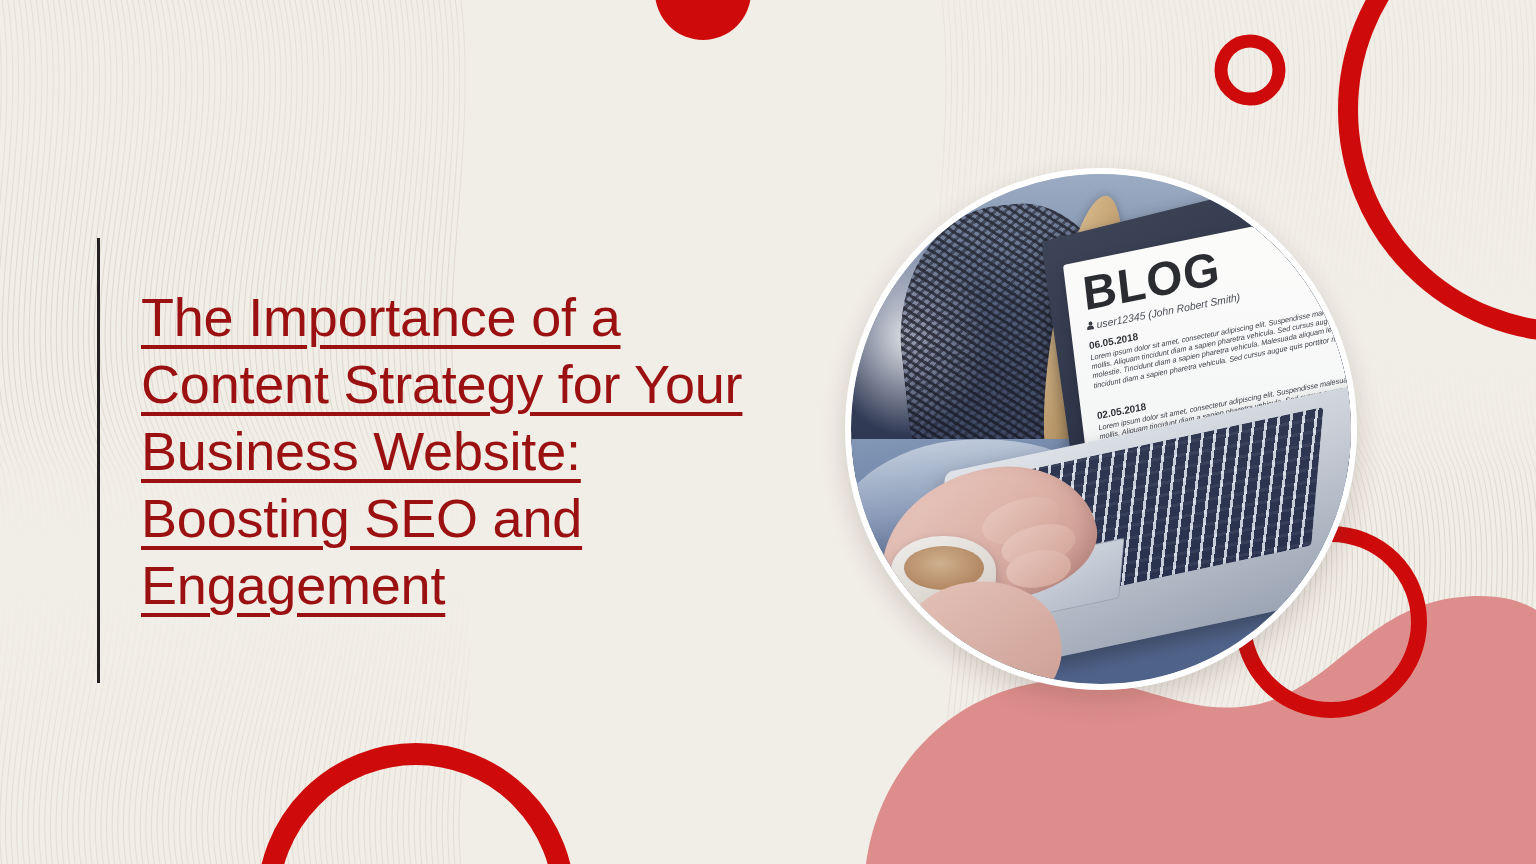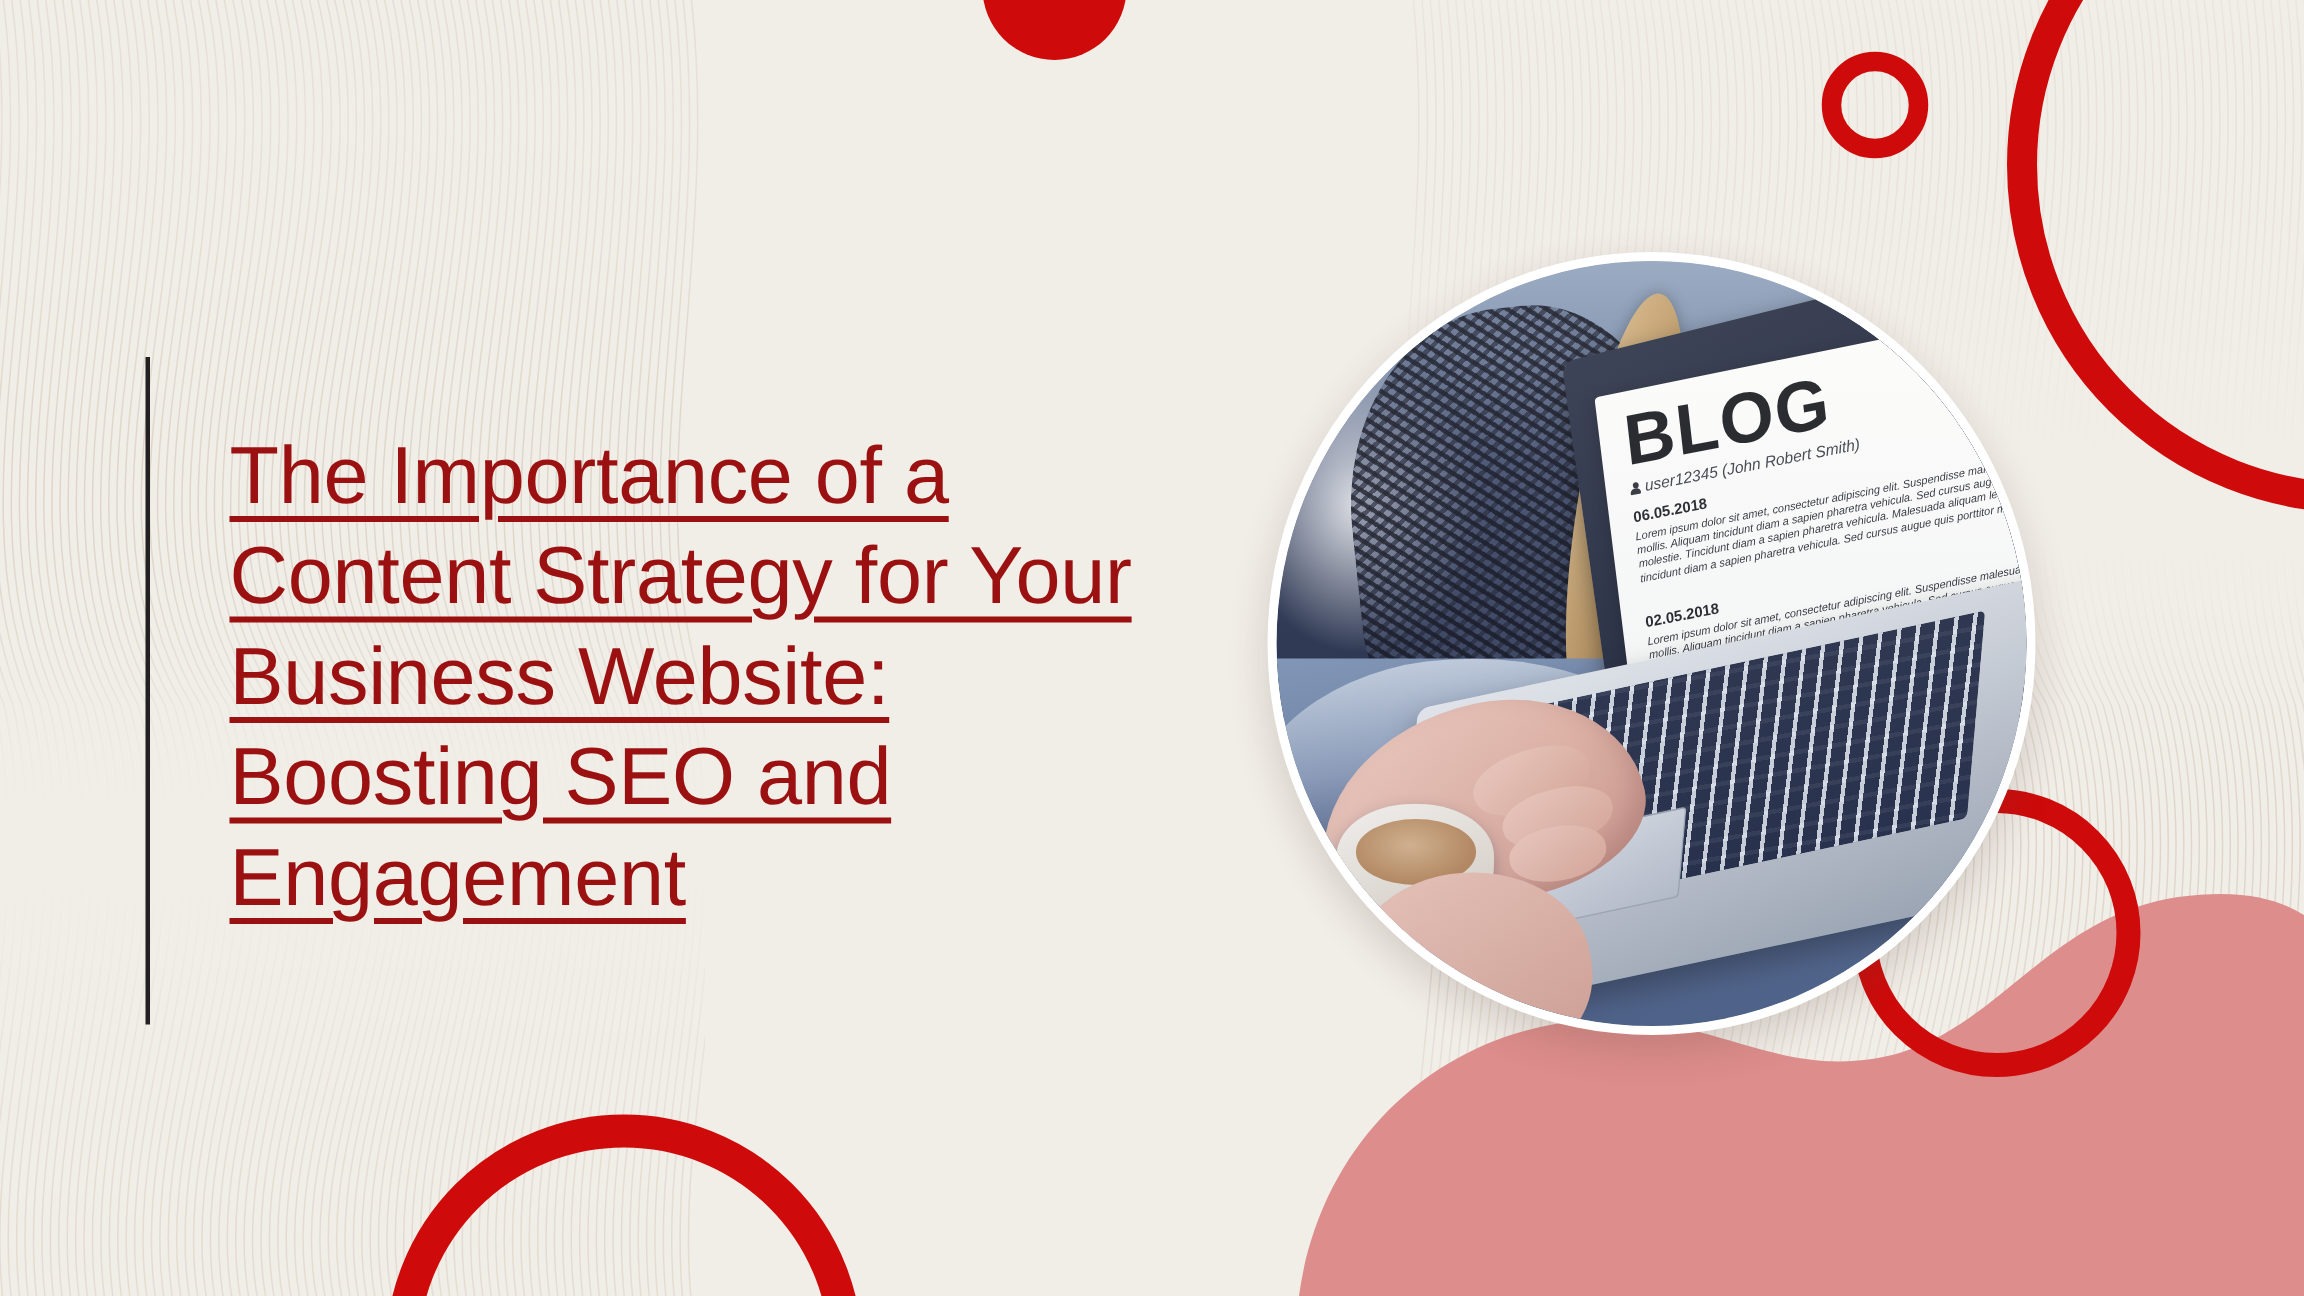--- a/index.html
+++ b/index.html
@@ -17,21 +17,21 @@
 
   
   #title-wrap{
     position:absolute;left:97px;top:238px;width:700px;height:445px;
     display:flex;align-items:flex-start;
   }
   #accent-rule{
     width:3px;height:445px;background:#222021;flex:0 0 3px;
   }
   #title-text{
-    margin-left:53px;margin-top:46px;
+    margin-left:41px;margin-top:46px;
     width:660px;
     color:#9B1010;
     font-size:54px;
     line-height:67px;
     font-weight:400;
     letter-spacing:-0.2px;
     text-decoration:underline;
     text-decoration-thickness:4px;
     text-underline-offset:9px;
     font-family:"Liberation Sans", sans-serif;

